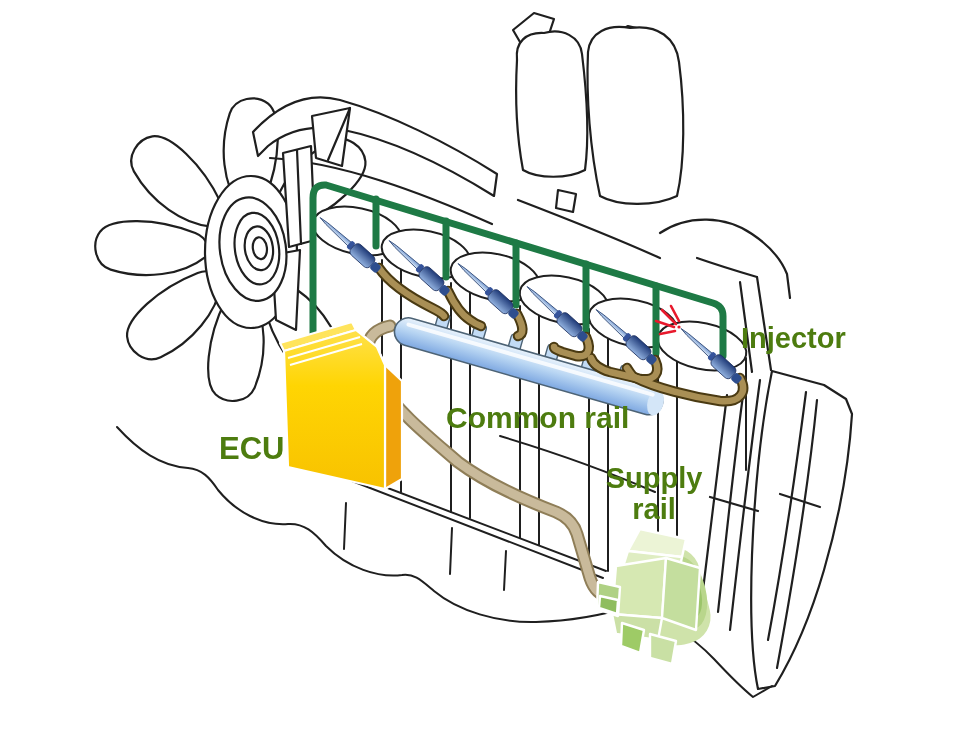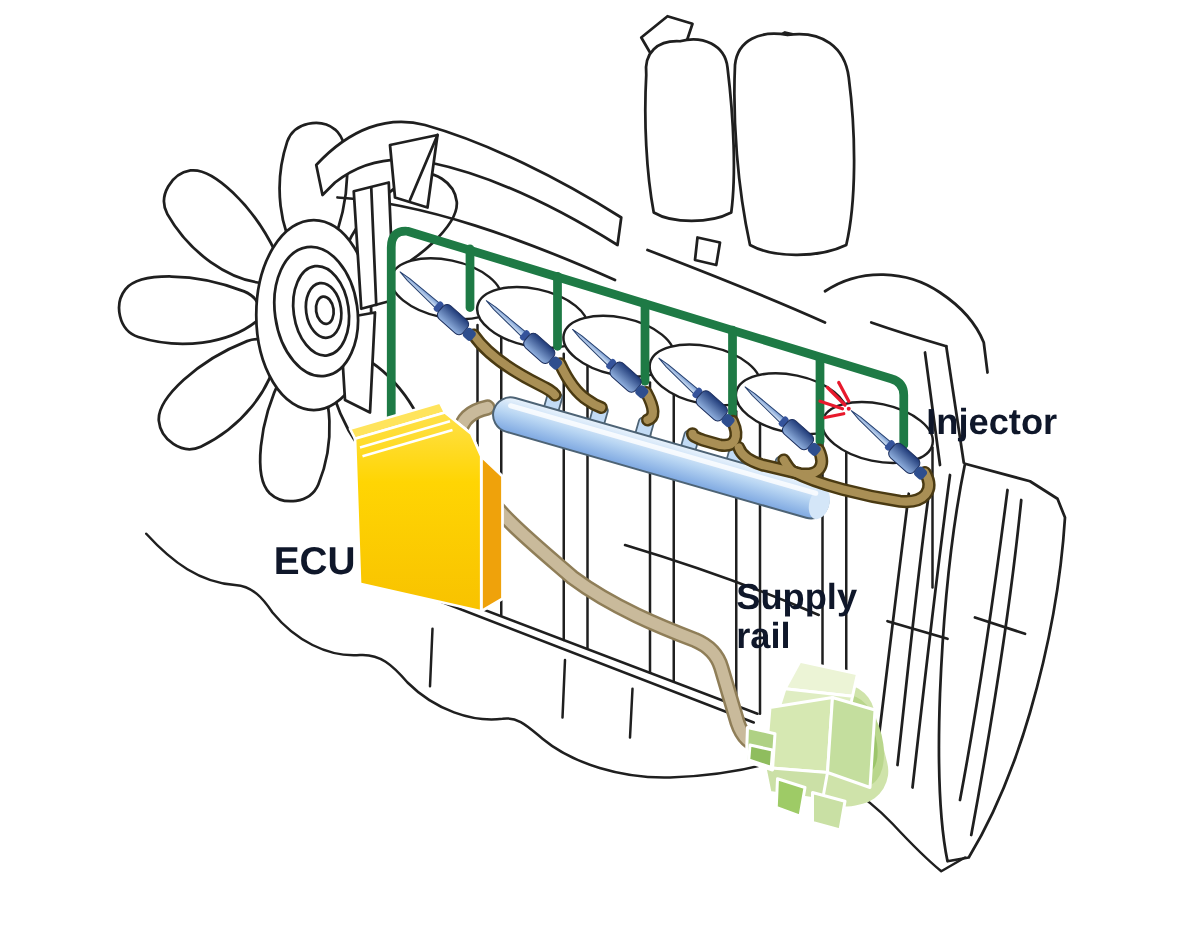--- a/index.html
+++ b/index.html
@@ -1,19 +1,19 @@
 <!DOCTYPE html>
 <html><head>
 <meta charset="utf-8">
 <style>
   html,body{margin:0;padding:0;background:#fff;}
   #stage{position:relative;width:963px;height:747px;background:#fff;overflow:hidden;
          font-family:"Liberation Sans","DejaVu Sans",sans-serif;}
   #stage svg{position:absolute;left:0;top:0;}
-  .lbl{position:absolute;font-weight:700;color:#0f172a;letter-spacing:0;line-height:1.08;white-space:pre-line;}
+  .lbl{position:absolute;font-weight:700;color:#4d7c0f;letter-spacing:0;line-height:1.08;white-space:pre-line;text-align:center;}
   .lbl-ecu{left:219px;top:432px;font-size:31px;}
   .lbl-rail{left:446px;top:402px;font-size:30px;}
   .lbl-injector{left:741px;top:323px;font-size:29px;}
   .lbl-pump{left:589px;top:463px;font-size:29px;width:130px;}
 </style>
 </head>
 <body>
 
 <div id="stage">
 <svg width="963" height="747" viewBox="0 0 963 747">
@@ -264,15 +264,16 @@
     <path d="M284,351 L356,330 L352,322 L280,343 Z" fill="#FFE45C"></path>
     <path d="M356,330 L377,347 L385,365 L373,352 L358,338 Z" fill="#F7B800"></path>
     <path d="M385,365 L402,381 L402,479 L385,489 Z" fill="#EFA20B"></path>
     <path d="M284,351 L356,330 L377,347 L385,365 L385,489 L288,467 Z" fill="url(#gECU)"></path>
     <line x1="288" y1="358" x2="360" y2="337" stroke="#fff" stroke-width="2"></line>
     <line x1="290" y1="365" x2="362" y2="344" stroke="#fff" stroke-width="2"></line>
   </g>
 </svg>
 
   <div class="lbl lbl-ecu">ECU</div>
+  <div class="lbl lbl-rail">Common rail</div>
   <div class="lbl lbl-injector">Injector</div>
   <div class="lbl lbl-pump">Supply rail</div>
 </div>
 
 </body></html>

